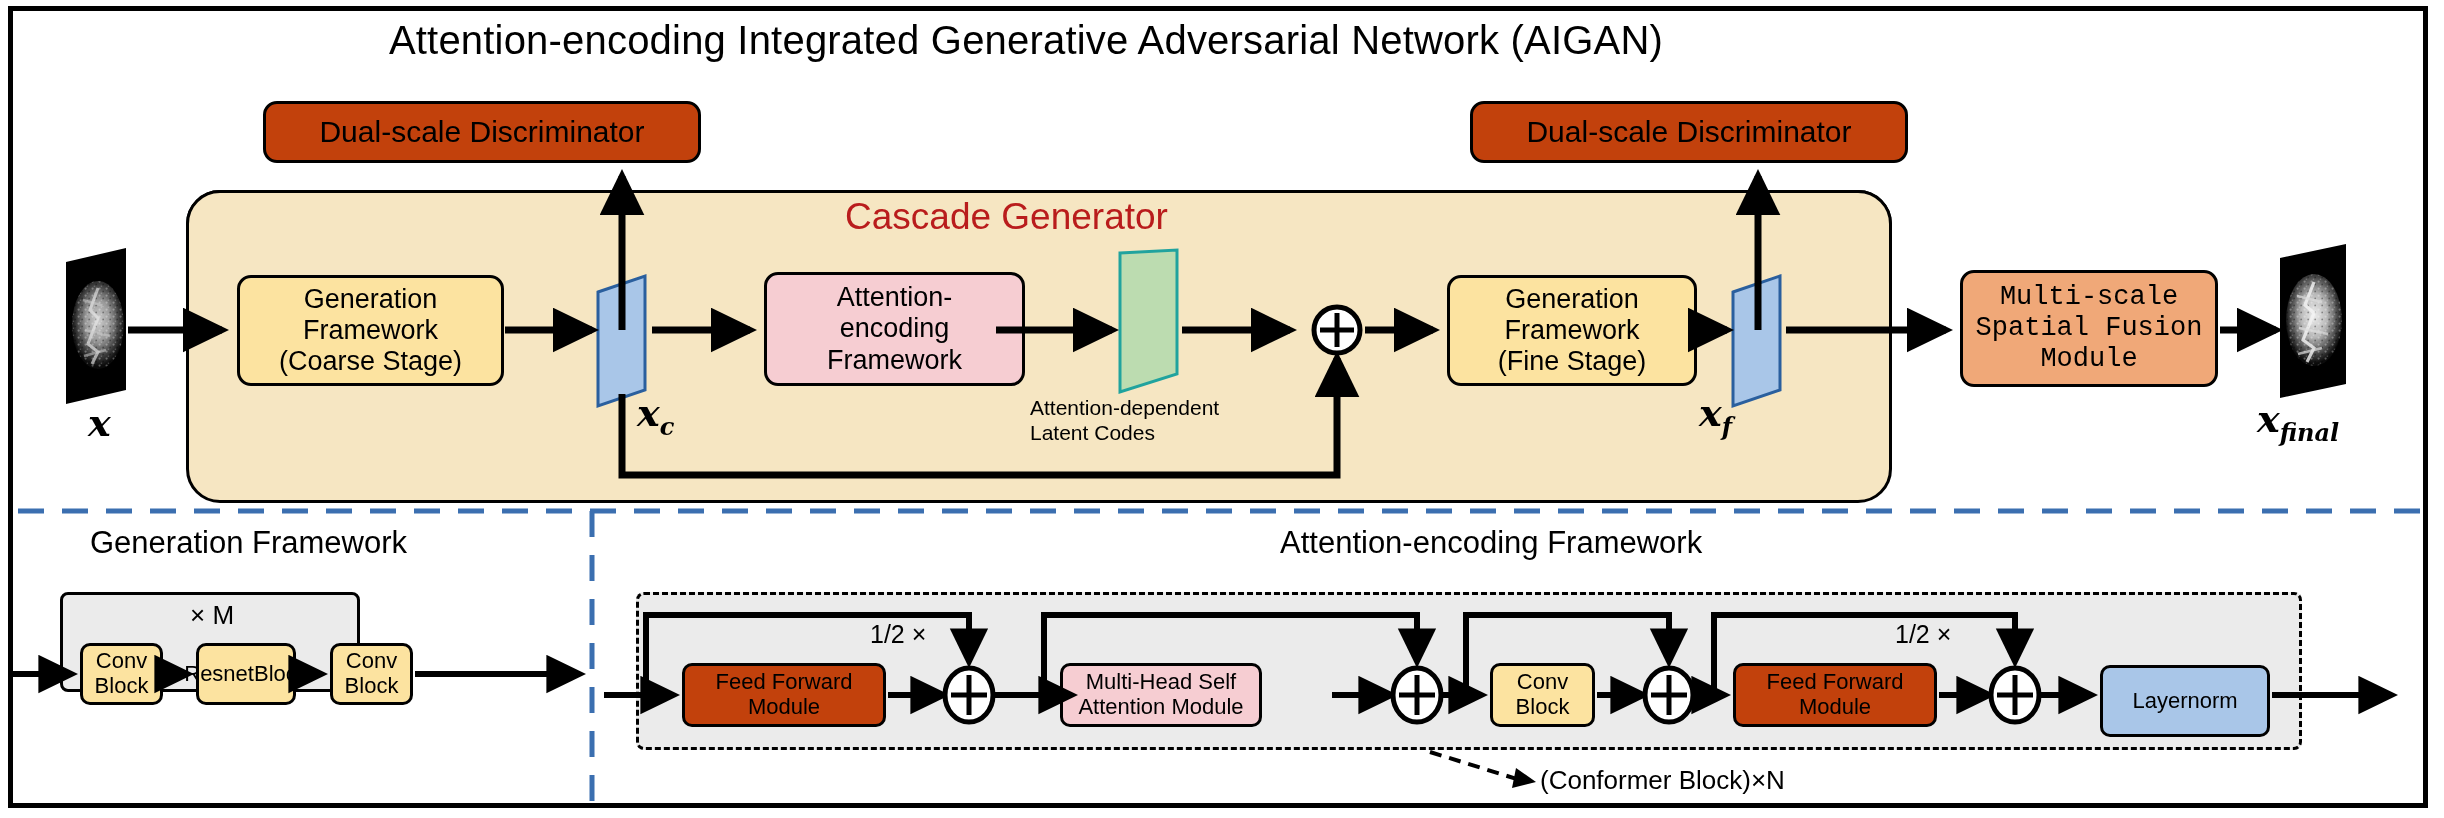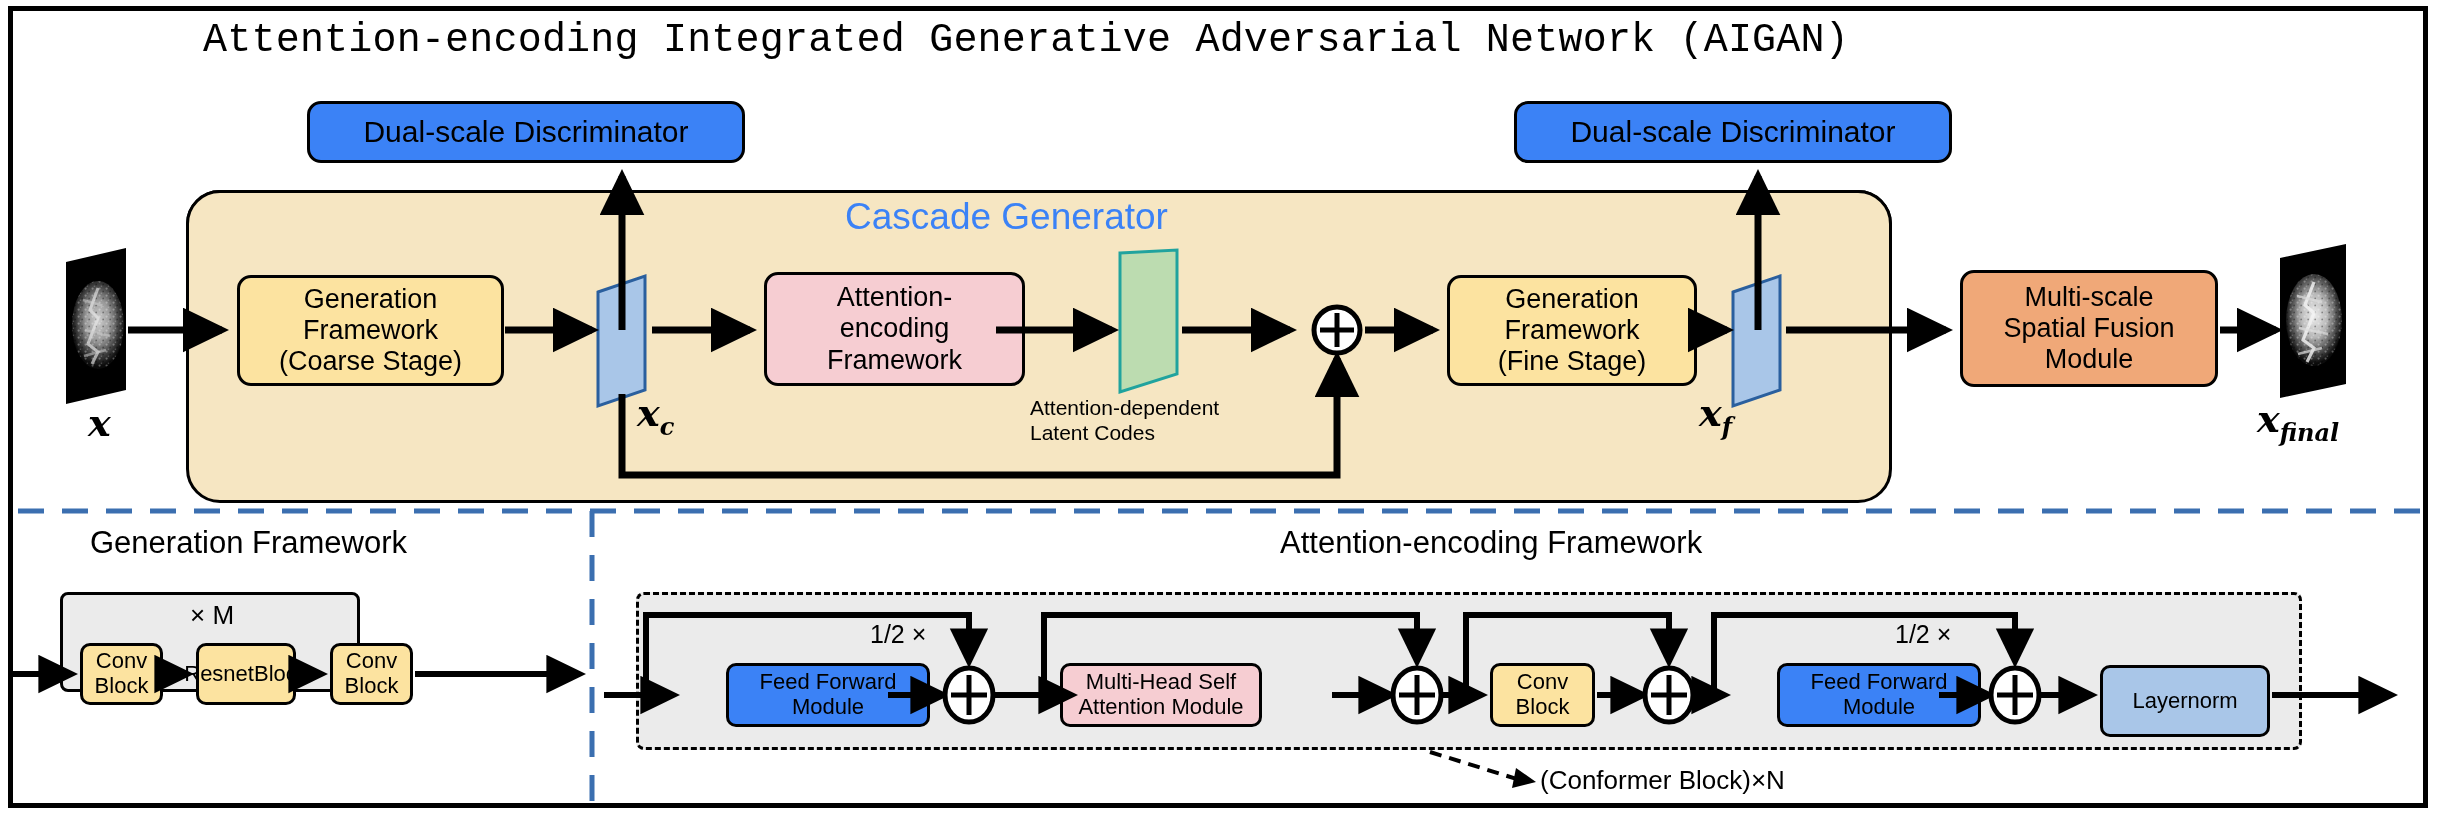--- a/index.html
+++ b/index.html
@@ -5,42 +5,42 @@
   html,body{margin:0;padding:0;background:#ffffff;}
   body{font-family:"Liberation Sans",sans-serif;}
   #root{position:relative;width:2444px;height:818px;background:#fff;overflow:hidden;}
 
   
   .outer-frame{position:absolute;left:8px;top:6px;width:2420px;height:802px;
     border:5px solid #000;box-sizing:border-box;}
 
   .title{
     position:absolute;left:0;top:18px;width:2052px;text-align:center;
-    font-size:40px;color:#000;letter-spacing:.2px;font-family:Liberation Mono, monospace;
+    font-size:40px;color:#000;letter-spacing:.2px;
   }
 
   
   .modbox{
     position:absolute;box-sizing:border-box;border:3px solid #000;
     border-radius:14px;display:flex;align-items:center;justify-content:center;
     text-align:center;line-height:1.16;color:#000;
   }
-  .green{background:#3b82f6;margin-left:44px;}
+  .green{background:#c2410c;}
   .yellow{background:#fce3a0;}
   .pink{background:#f6cdd2;}
-  .orange{background:#f0a878;}
+  .orange{background:#f0a878;font-family:Liberation Mono, monospace;}
   .blue{background:#a9c6e8;}
 
   
   .cascade{
     position:absolute;box-sizing:border-box;background:#f6e6c2;
     border:3px solid #000;border-radius:34px;
   }
   .cascade-label{
-    position:absolute;font-size:37px;color:#3b82f6;white-space:nowrap;
+    position:absolute;font-size:37px;color:#b91c1c;white-space:nowrap;
   }
 
   
   .cap{position:absolute;font-size:21px;color:#000;text-align:left;line-height:1.2;}
   .mathlbl{position:absolute;font-family:"DejaVu Serif",serif;font-weight:bold;font-style:italic;color:#000;}
 
   
   .sec-title{position:absolute;font-size:31px;color:#000;white-space:nowrap;}
 
   

